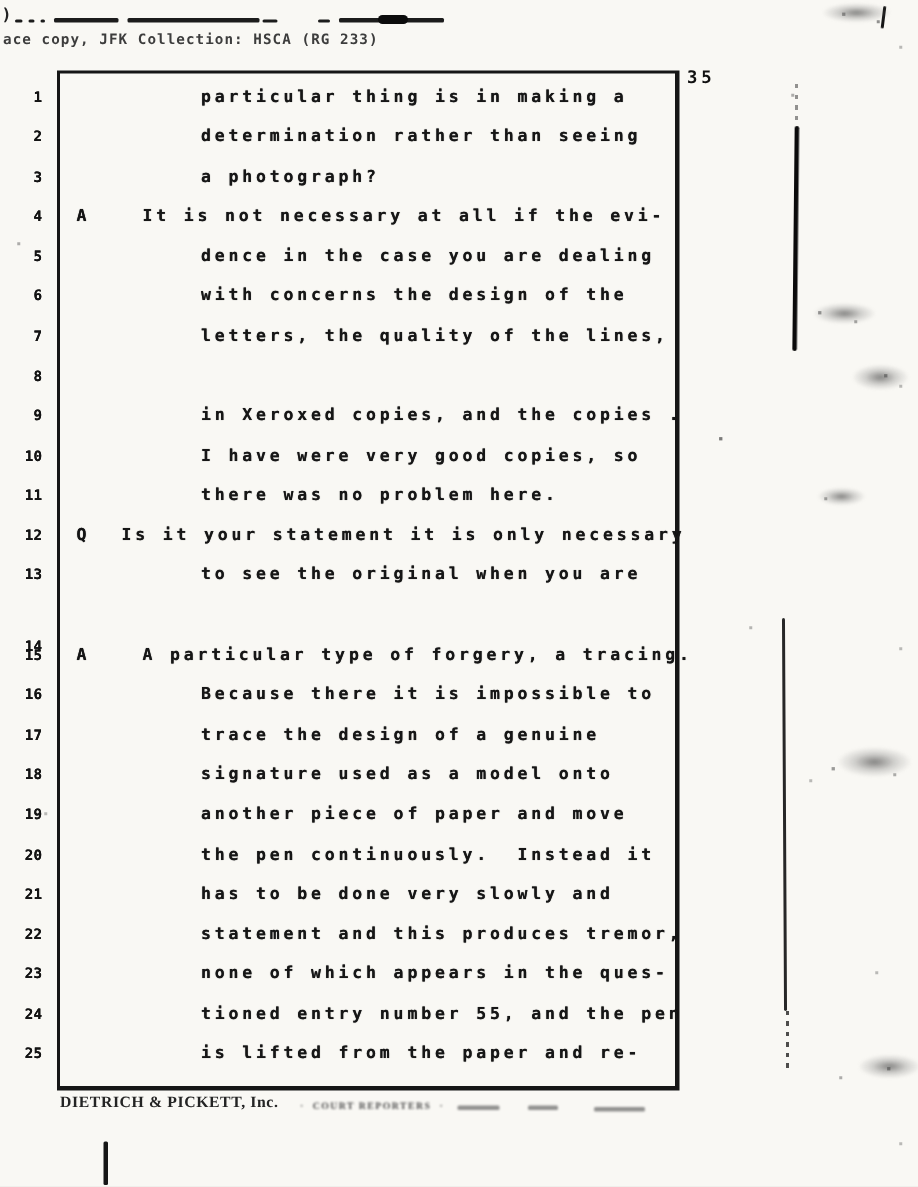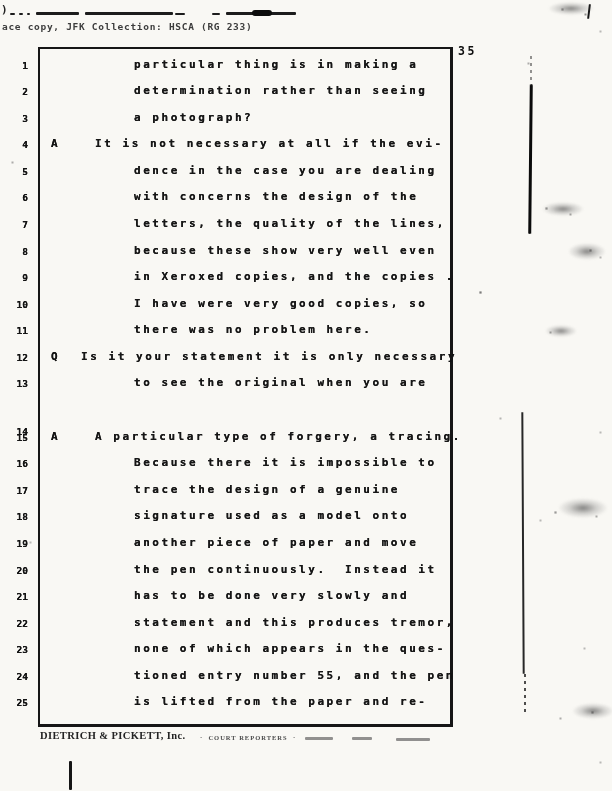--- a/index.html
+++ b/index.html
@@ -150,21 +150,20 @@
       <span class="text indent-cont">with concerns the design of the</span>
     </div>
       <div class="row" style="top: 216.98px;">
       <span class="num">7</span>
       <span class="speaker"></span>
       <span class="text indent-cont">letters, the quality of the lines,</span>
     </div>
       <div class="row" style="top: 243.56px;">
       <span class="num">8</span>
       <span class="speaker"></span>
-      <span class="text indent-cont">because these show very well even</span>
     </div>
       <div class="row" style="top: 270.14px;">
       <span class="num">9</span>
       <span class="speaker"></span>
       <span class="text indent-cont">in Xeroxed copies, and the copies .</span>
     </div>
       <div class="row" style="top: 296.72px;">
       <span class="num">10</span>
       <span class="speaker"></span>
       <span class="text indent-cont">I have were very good copies, so</span>

